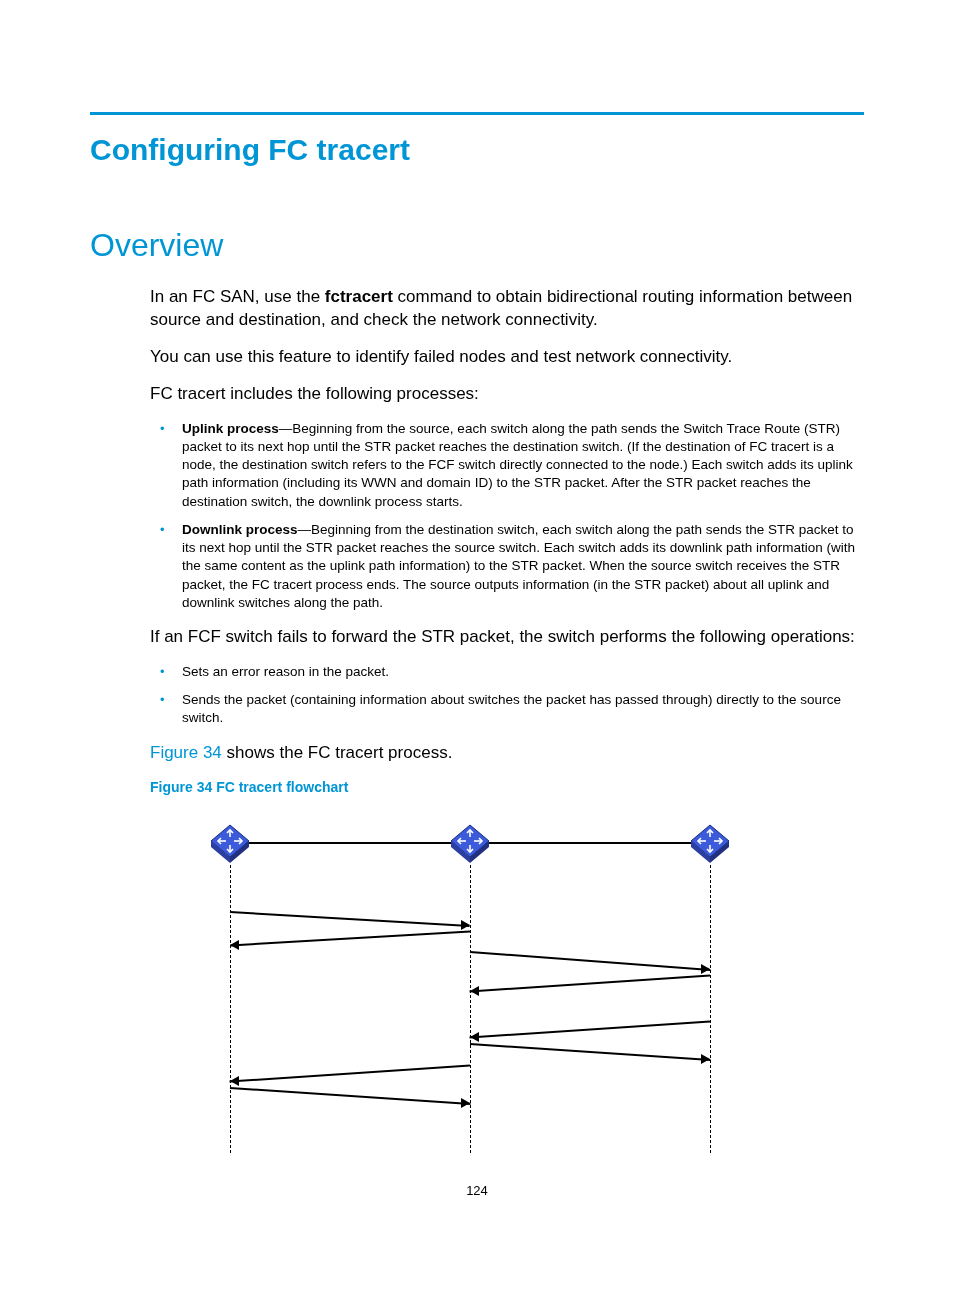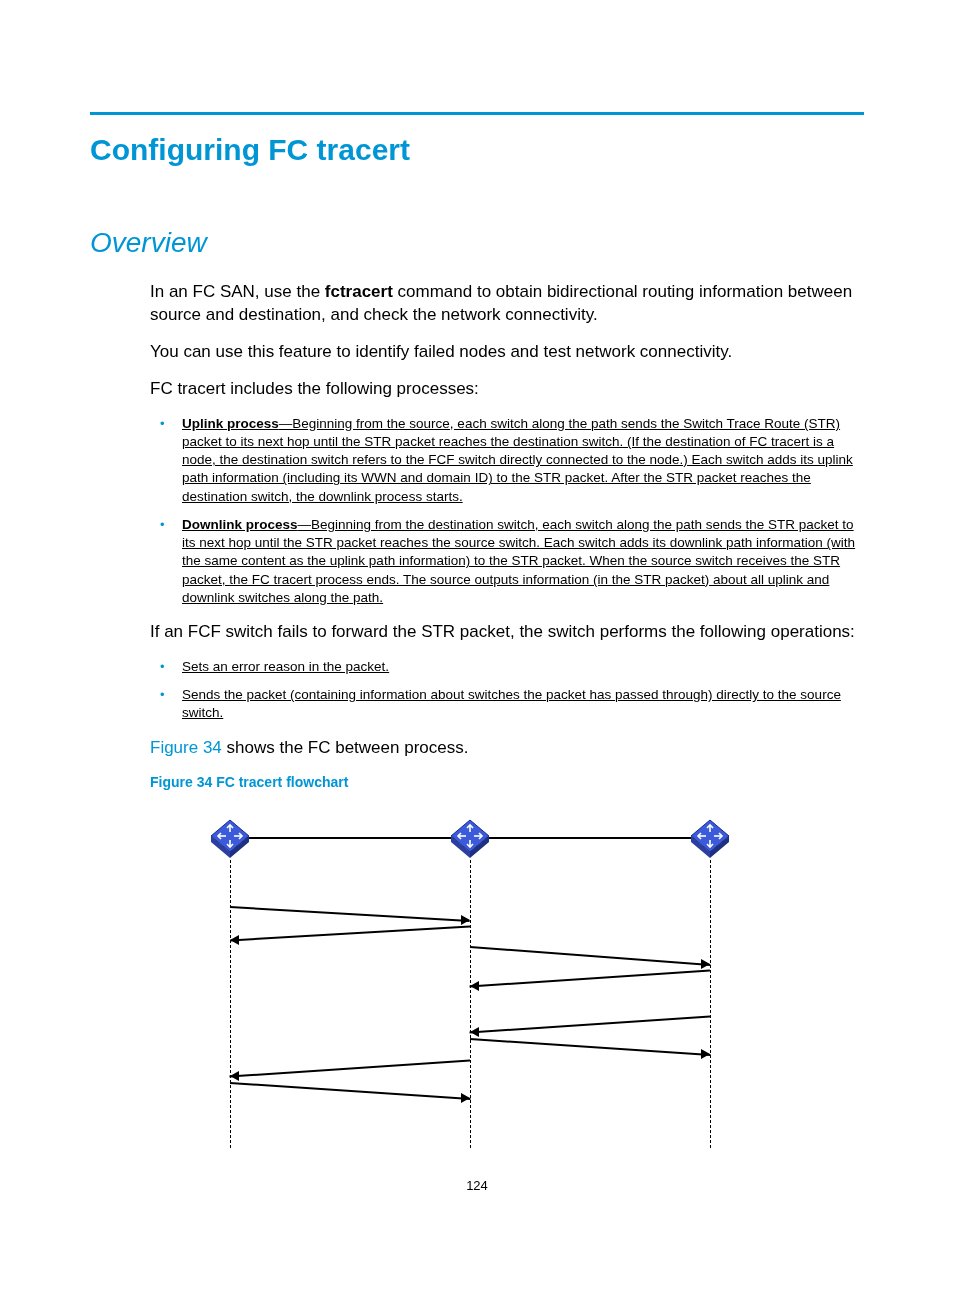--- a/index.html
+++ b/index.html
@@ -18,38 +18,36 @@
     margin-bottom: 18px;
   }
   h1.title {
     color: #0096d6;
     font-size: 30px;
     font-weight: bold;
     margin: 0 0 60px 0;
   }
   h2.section {
     color: #0096d6;
-    font-size: 28px;
+    font-size: 32px;
     font-weight: normal;
     margin: 0 0 22px 0;
-    font-style: italic;
   }
   .body-text {
     margin-left: 60px;
   }
   p {
     margin: 0 0 14px 0;
     font-size: 17px;
     line-height: 1.35;
   }
   ul.bullets {
     list-style: none;
     padding: 0;
     margin: 0 0 14px 0;
-    text-decoration: underline;
   }
   ul.bullets > li {
     position: relative;
     padding-left: 32px;
     margin: 0 0 10px 0;
     font-size: 13.5px;
     line-height: 1.35;
   }
   ul.bullets > li::before {
     content: "•";
@@ -129,21 +127,21 @@
       </li>
     </ul>
 
     <p>If an FCF switch fails to forward the STR packet, the switch performs the following operations:</p>
     <ul class="bullets">
       <li>Sets an error reason in the packet.</li>
       <li>Sends the packet (containing information about switches the packet has passed through) directly to the source switch.</li>
     </ul>
 
     <p>
-      <span class="fig-link">Figure 34</span><span> shows the FC between process.</span>
+      <span class="fig-link">Figure 34</span><span> shows the FC tracert process.</span>
     </p>
 
     <p class="fig-caption">Figure 34 FC tracert flowchart</p>
 
     <div class="flowchart" id="flowchart">
         <div style="position: absolute; top: 19px; left: 50px; width: 480px; height: 2px; background: rgb(0, 0, 0);"></div>
         <div class="switch" style="left: 50px;">
           <svg width="42" height="42" viewBox="0 0 42 42">
     <polygon points="21,2 40,18 21,34 2,18" fill="#3b5bdb" stroke="#1a2a88" stroke-width="1"></polygon>
     <polygon points="2,18 21,34 21,40 2,24" fill="#2a3fa0"></polygon>

